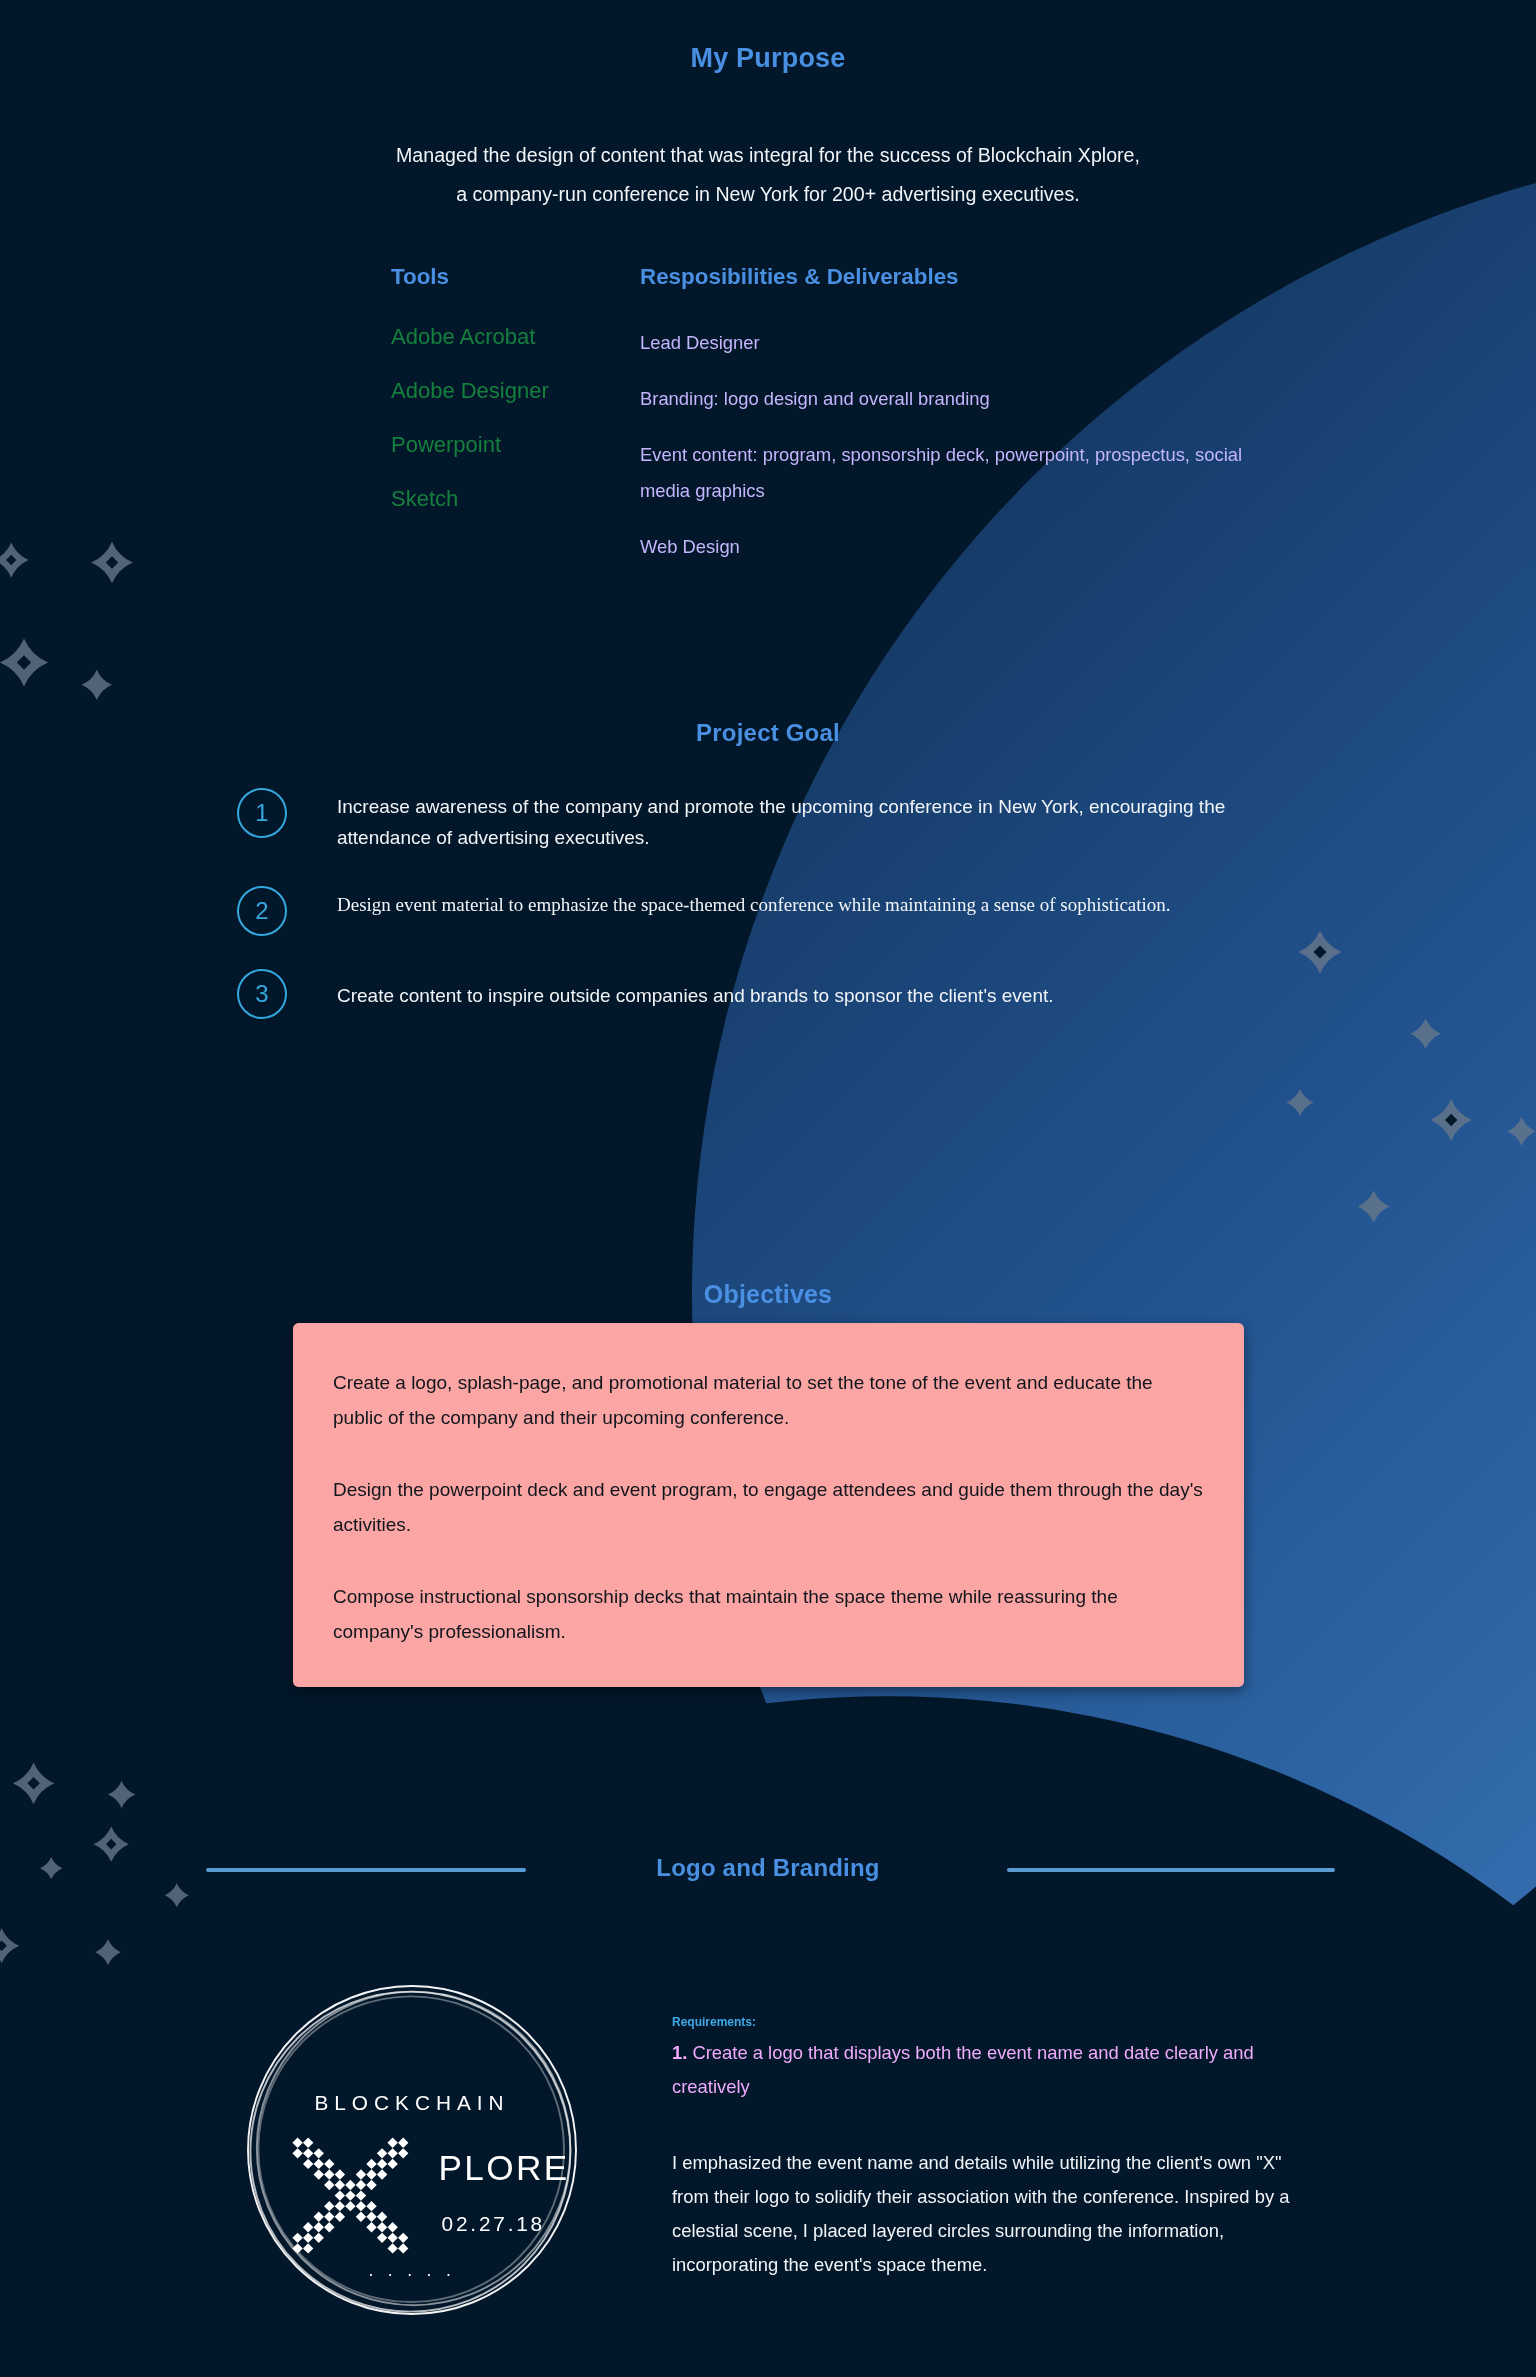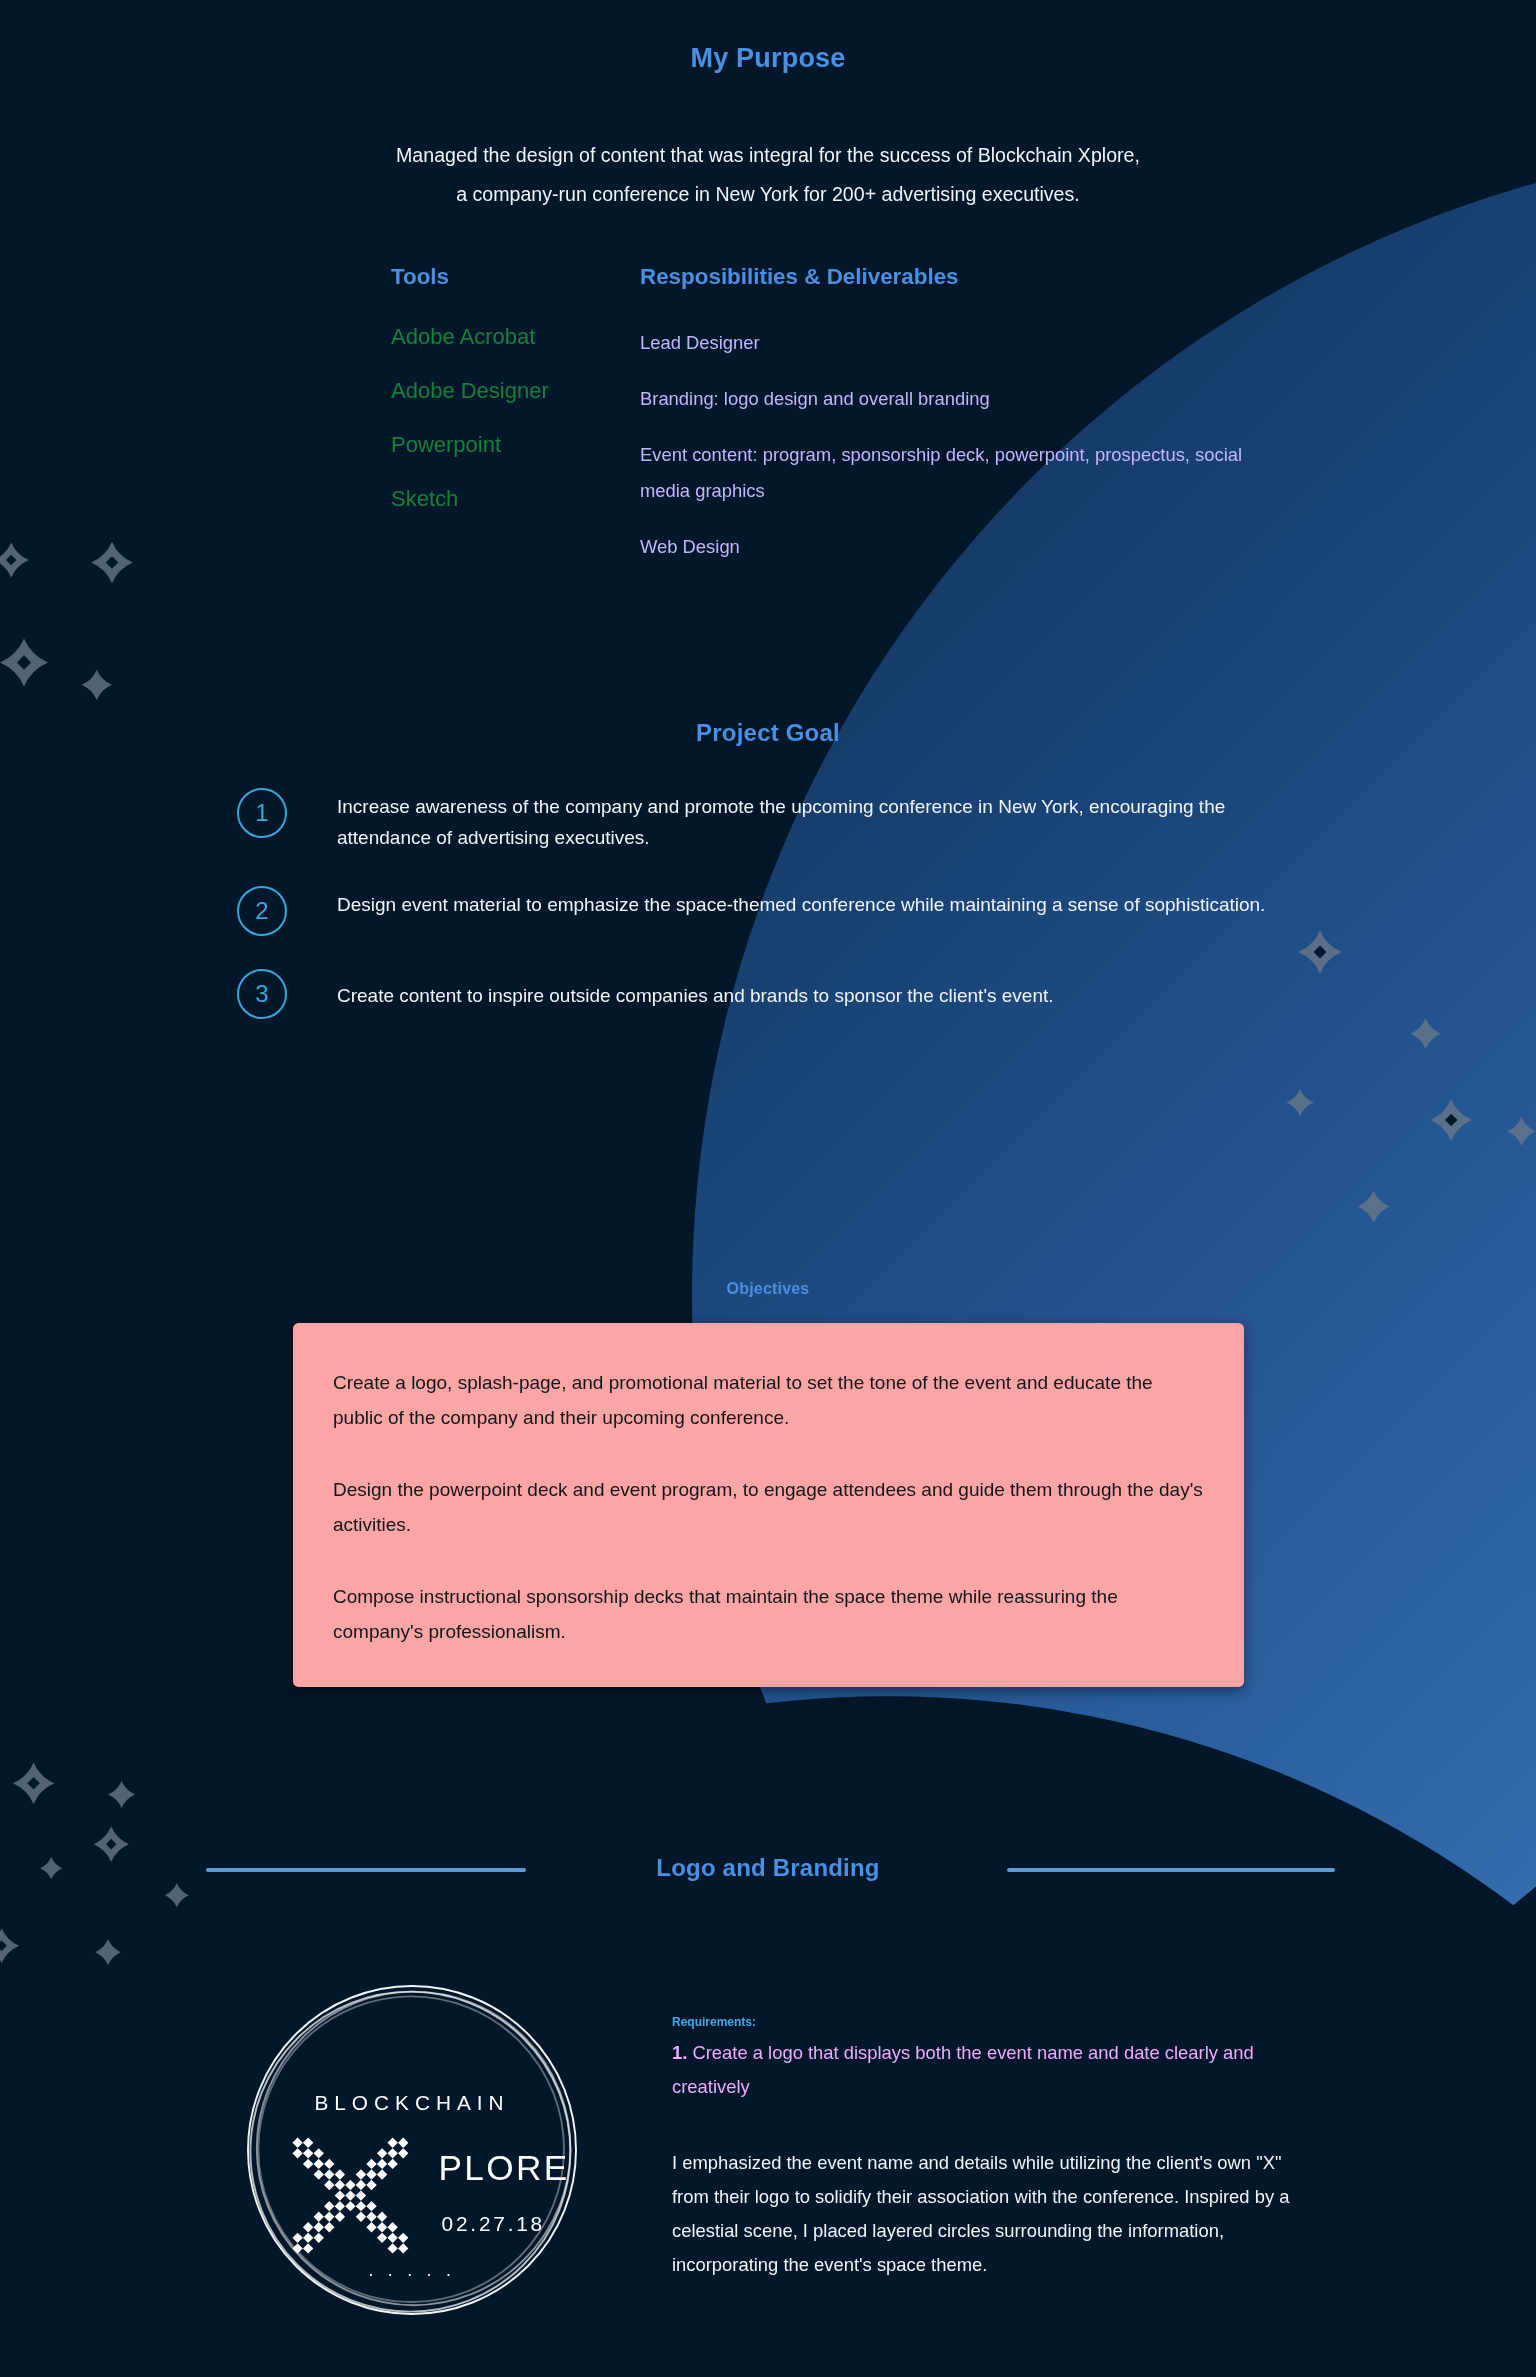--- a/index.html
+++ b/index.html
@@ -126,31 +126,31 @@
     margin-right: 50px;
     font-weight: 400;
   }
   .goal-text {
     font-size: 19px;
     line-height: 31px;
     color: #f2f5f8;
     padding-top: 3.2px;
     max-width: 928px;
   }
-  .goal-row.r2 .goal-text { max-width: 944px; }
+  .goal-row.r2 .goal-text { max-width: 944px; font-family: Liberation Serif, serif; }
   .goal-row.r3 { margin-bottom: 0; }
   .goal-row.r3 .goal-text { padding-top: 11.2px; }
 
   
   .obj-title {
     position: absolute;
     top: 1280px;
     left: 0;
     width: 1536px;
-    font-size: 16px;
+    font-size: 25px;
   }
   .obj-card {
     position: absolute;
     top: 1323px;
     left: 293px;
     width: 951px;
     background: #fca5a5;
     border-radius: 5.6px;
     padding: 42px 40px 38px 40px;
     box-shadow: 0 4px 12.8px rgba(0,0,0,.42);

